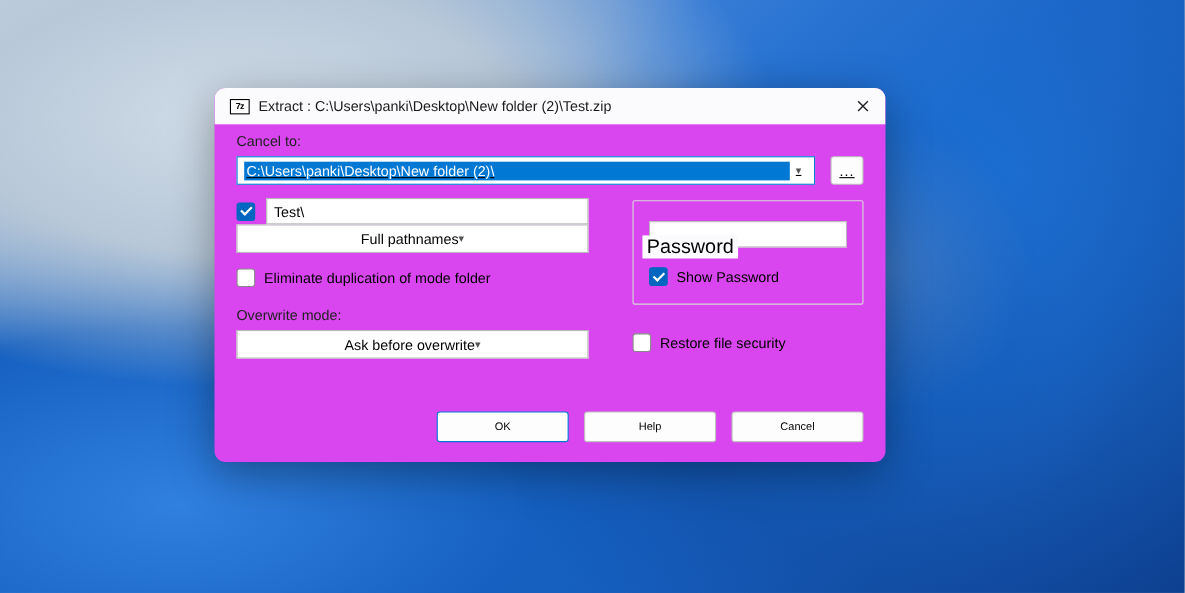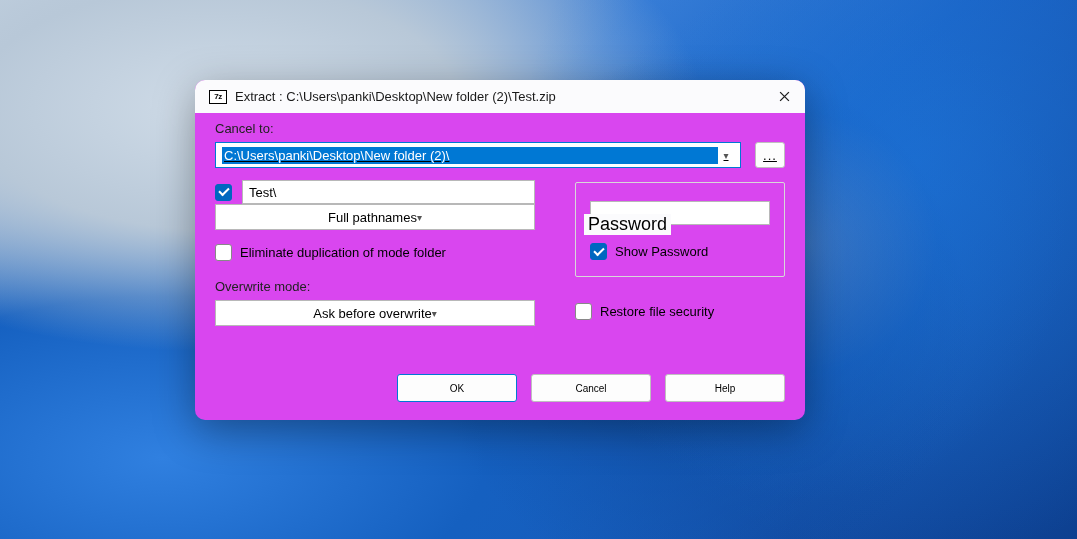--- a/index.html
+++ b/index.html
@@ -301,17 +301,17 @@
 
         <div class="check-row" style="margin-top:26px">
           <span class="checkbox"></span>
           <span>Restore file security</span>
         </div>
       </div>
     </div>
 
     <div class="button-row">
       <div class="btn default">OK</div>
+      <div class="btn">Help</div>
       <div class="btn">Cancel</div>
-      <div class="btn">Help</div>
     </div>
   </div>
 </div>
 
 </body></html>

